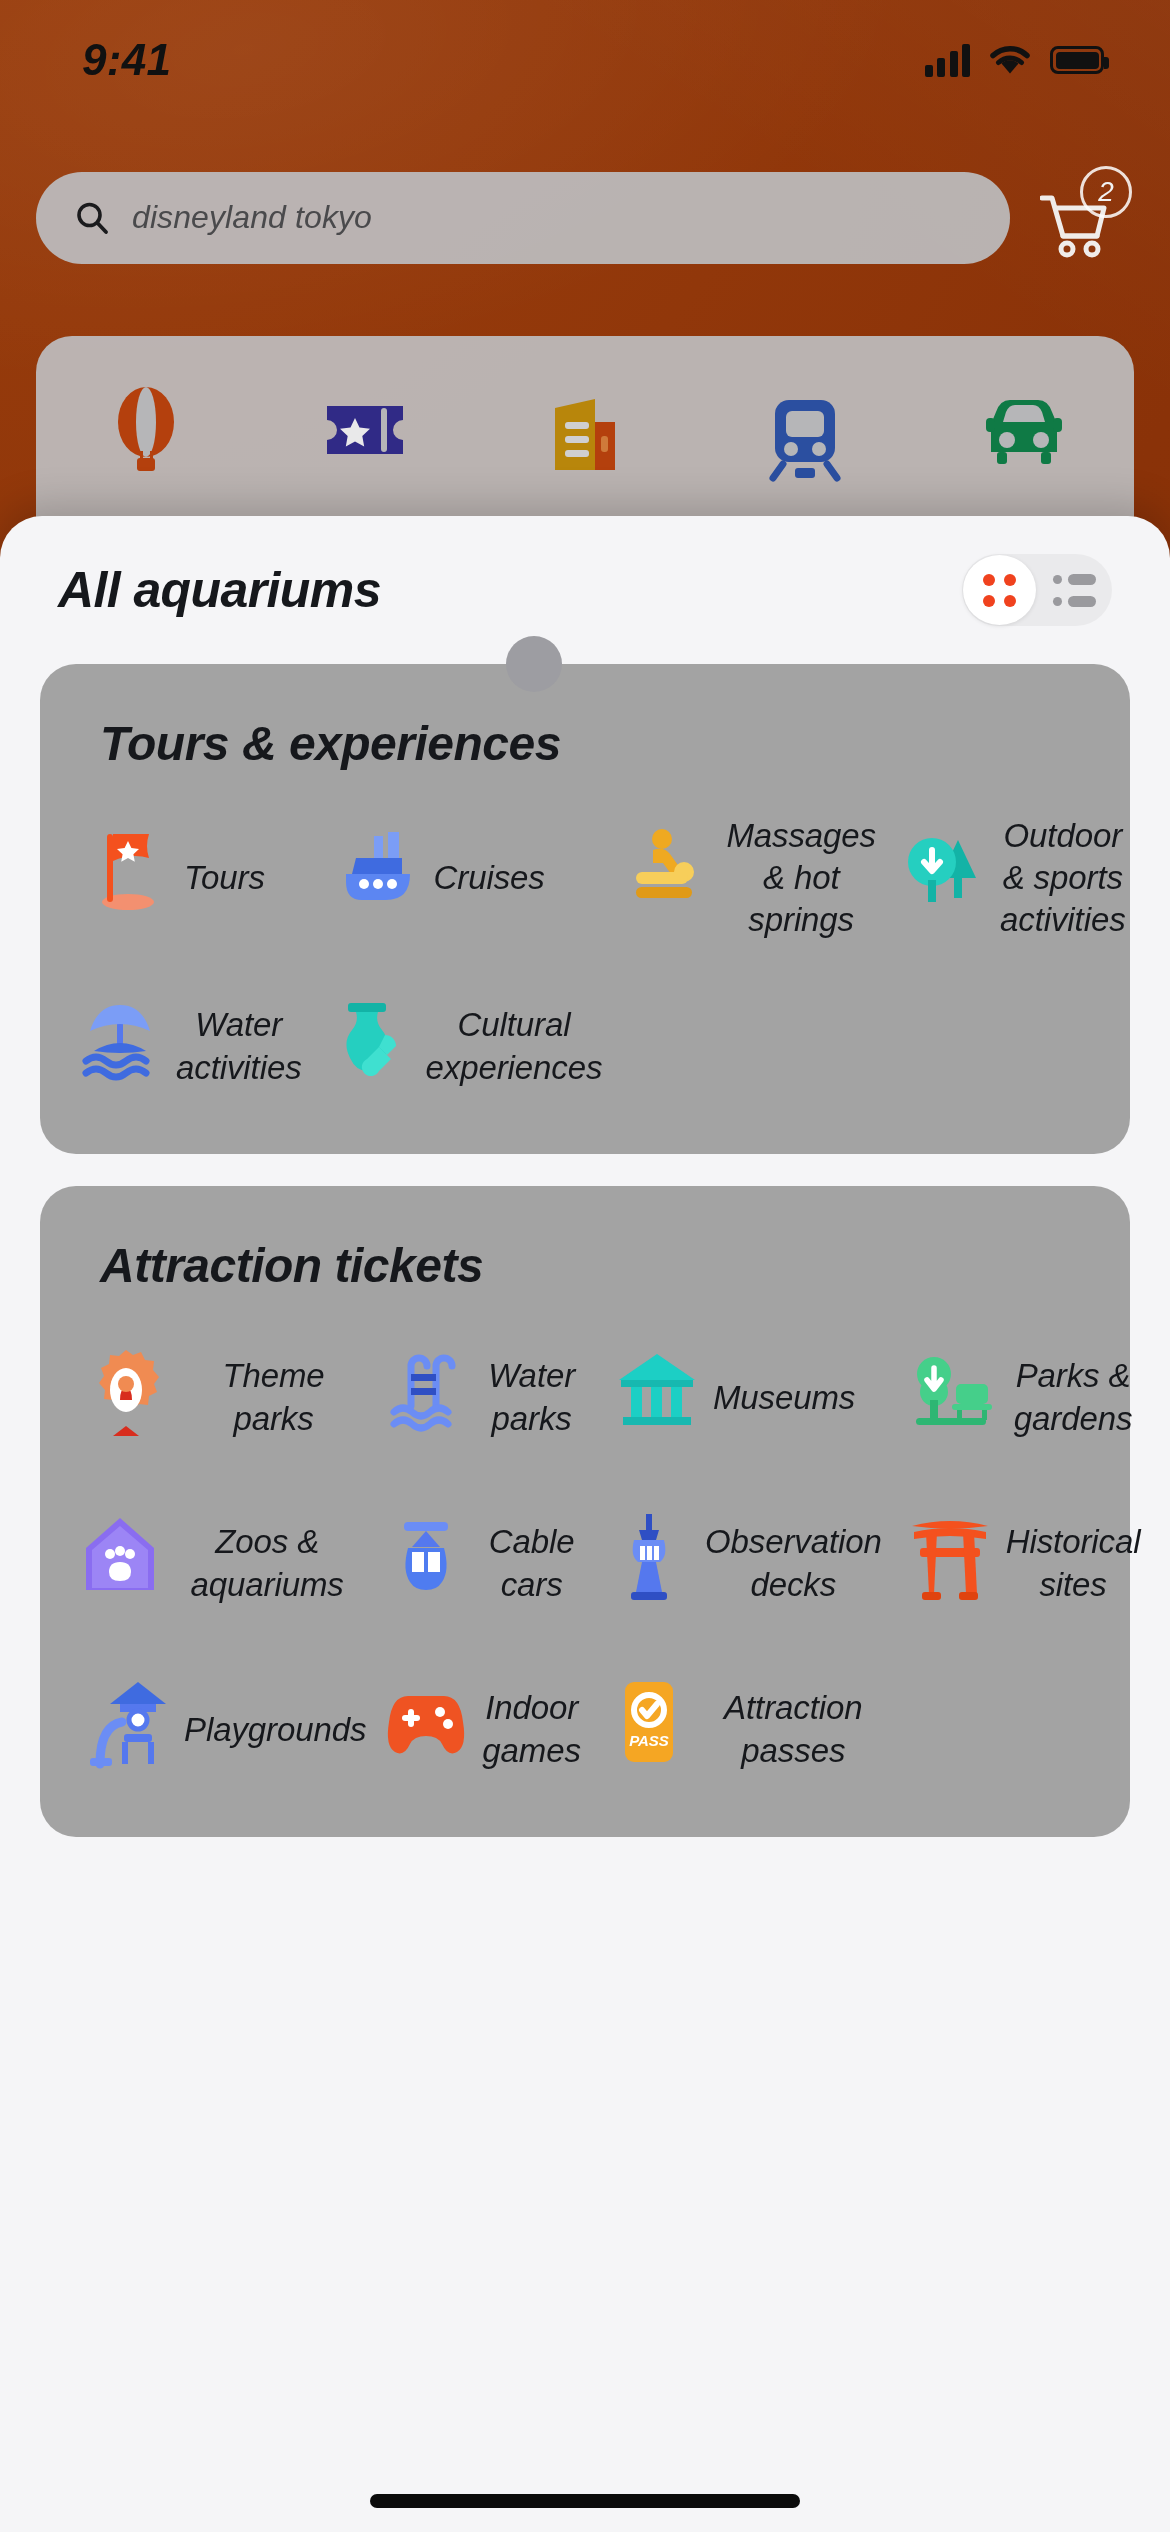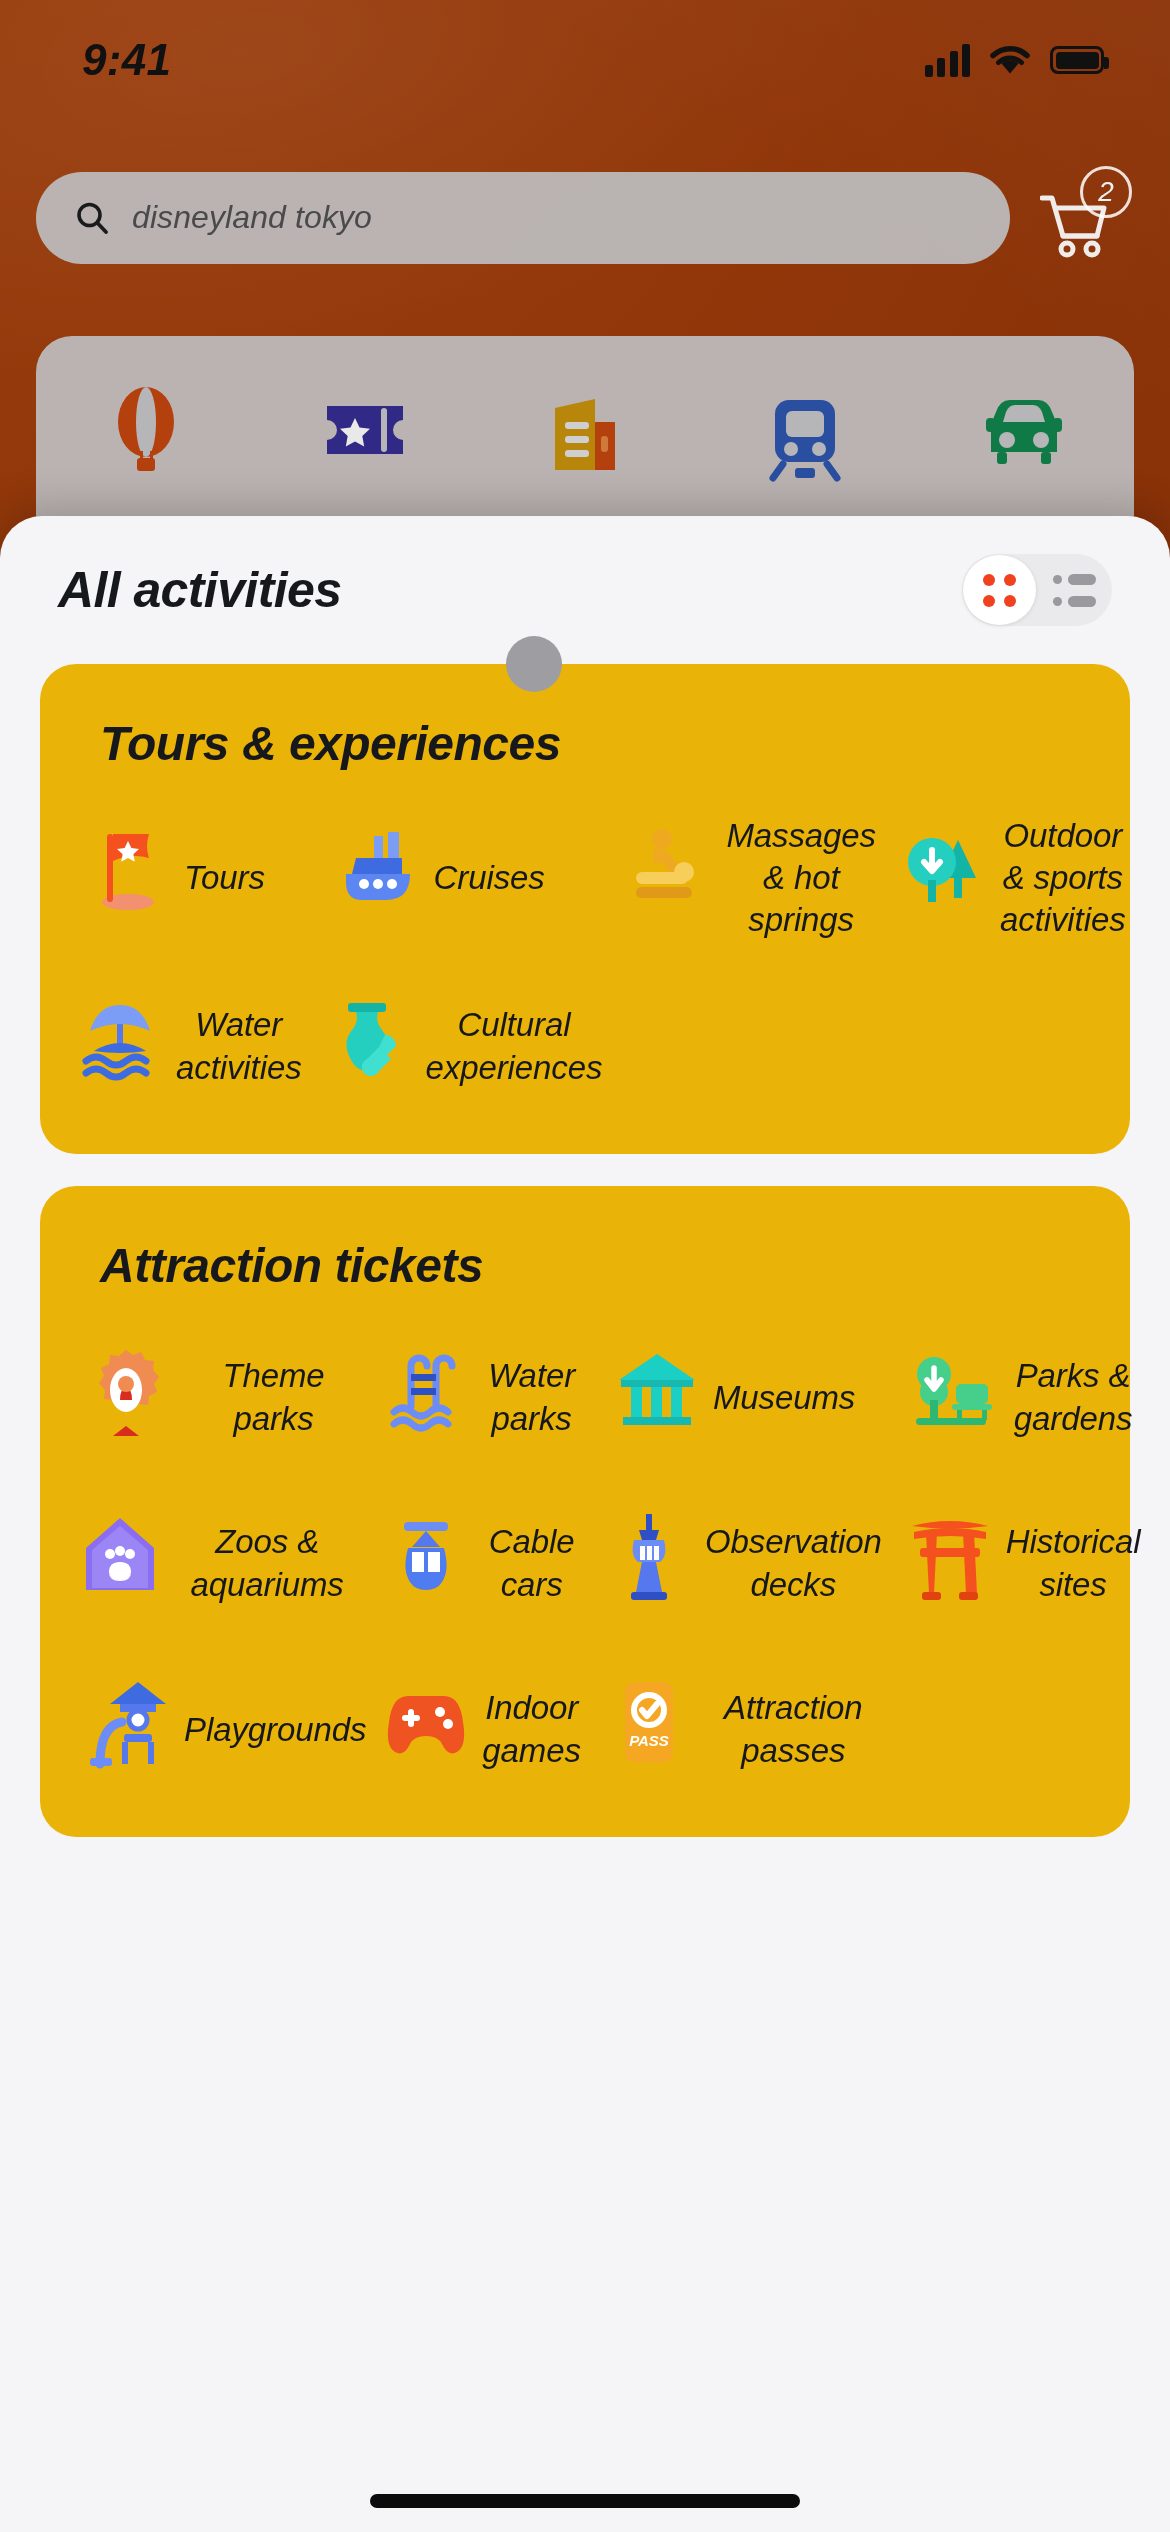--- a/index.html
+++ b/index.html
@@ -129,21 +129,21 @@
   .dots4 { display:grid; grid-template-columns:repeat(2,12px); gap:9px; }
   .dots4 span { width:12px; height:12px; border-radius:50%; background:#f0421e; display:block; }
   .listicon { display:flex; flex-direction:column; gap:11px; }
   .listicon .row { display:flex; align-items:center; gap:6px; }
   .listicon .row .d { width:9px; height:9px; border-radius:50%; background:#9a9a9e; }
   .listicon .row .b { width:28px; height:11px; border-radius:6px; background:#9a9a9e; }
 
   
   .card {
     margin:0 40px 32px 40px;
-    background:#eab308; border-radius:36px;
+    background:#a3a3a3; border-radius:36px;
     padding:52px 26px 46px 26px;
   }
   .card h2 {
     font-size:48px; font-weight:bold; color:#16181c;
     letter-spacing:-.5px; margin:0 0 34px 34px;
   }
   .grid4 {
     display:grid; grid-template-columns:repeat(4,1fr);
     row-gap:34px;
   }
@@ -280,21 +280,21 @@
         <rect x="81" y="40" width="9" height="14" rx="4" fill="#0f7a45"></rect>
         <rect x="25" y="74" width="10" height="12" rx="3" fill="#0f7a45"></rect>
         <rect x="69" y="74" width="10" height="12" rx="3" fill="#0f7a45"></rect>
       </svg>
     </div>
   </div>
 
   <div class="sheet">
 
     <div class="sheet-header">
-      <div class="sheet-title">All activities</div>
+      <div class="sheet-title">All aquariums</div>
       <div class="view-toggle">
         <div class="toggle-seg active">
           <span class="dots4">
             <span></span>
               <span></span>
               <span></span>
               <span></span>
           </span>
         </div>
         <div class="toggle-seg">

